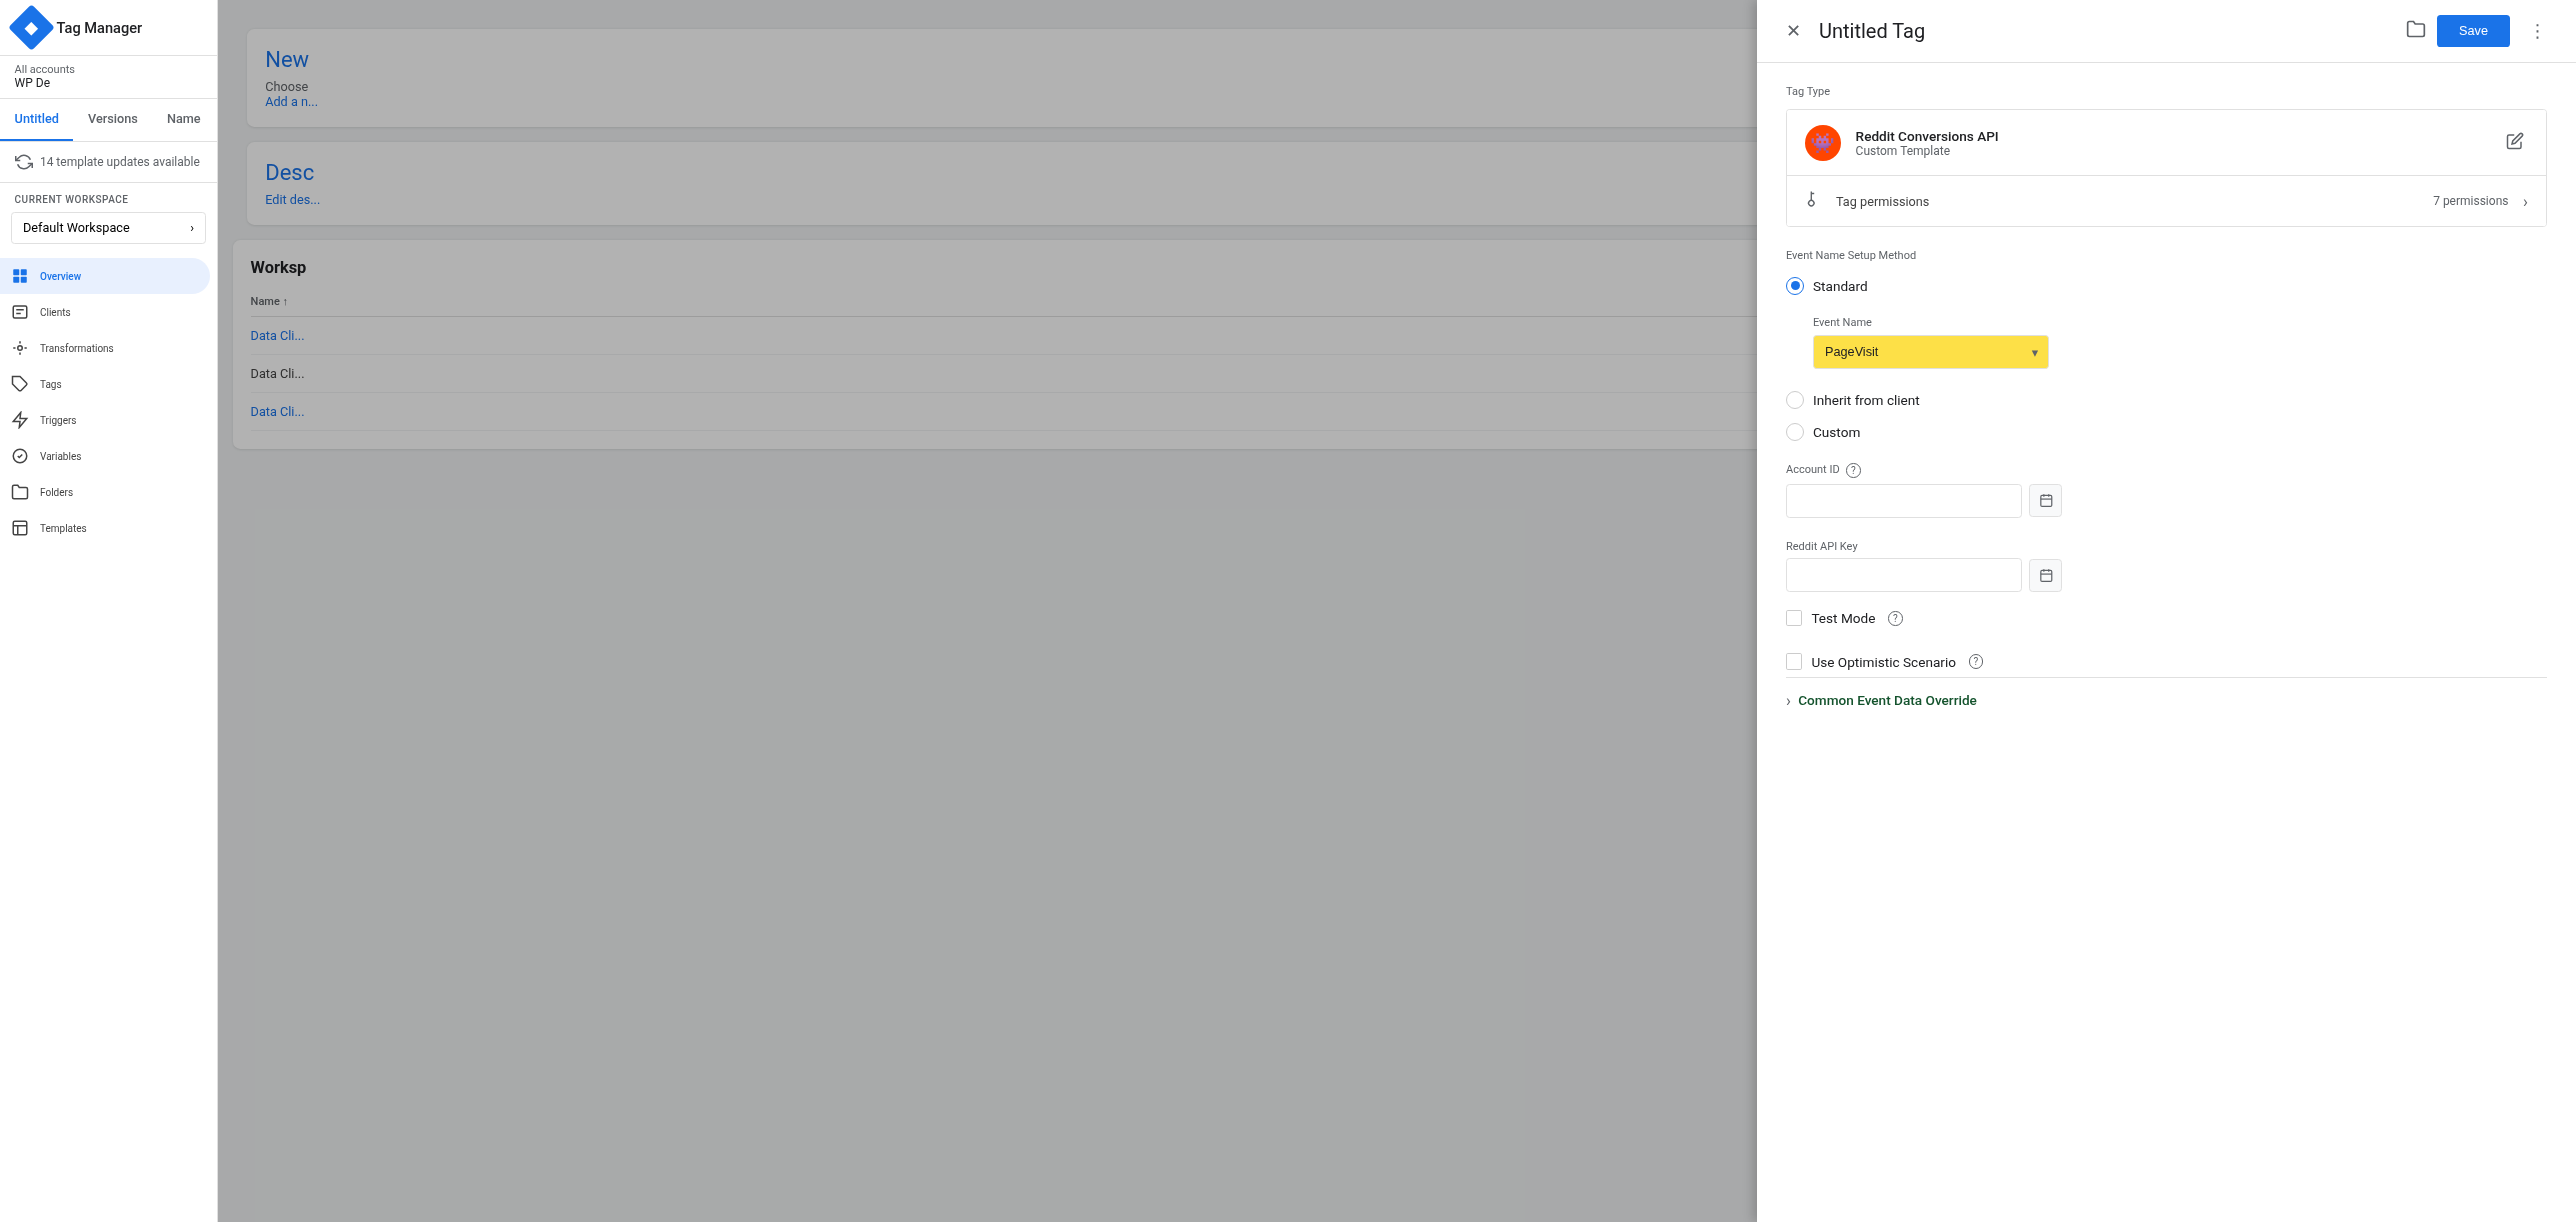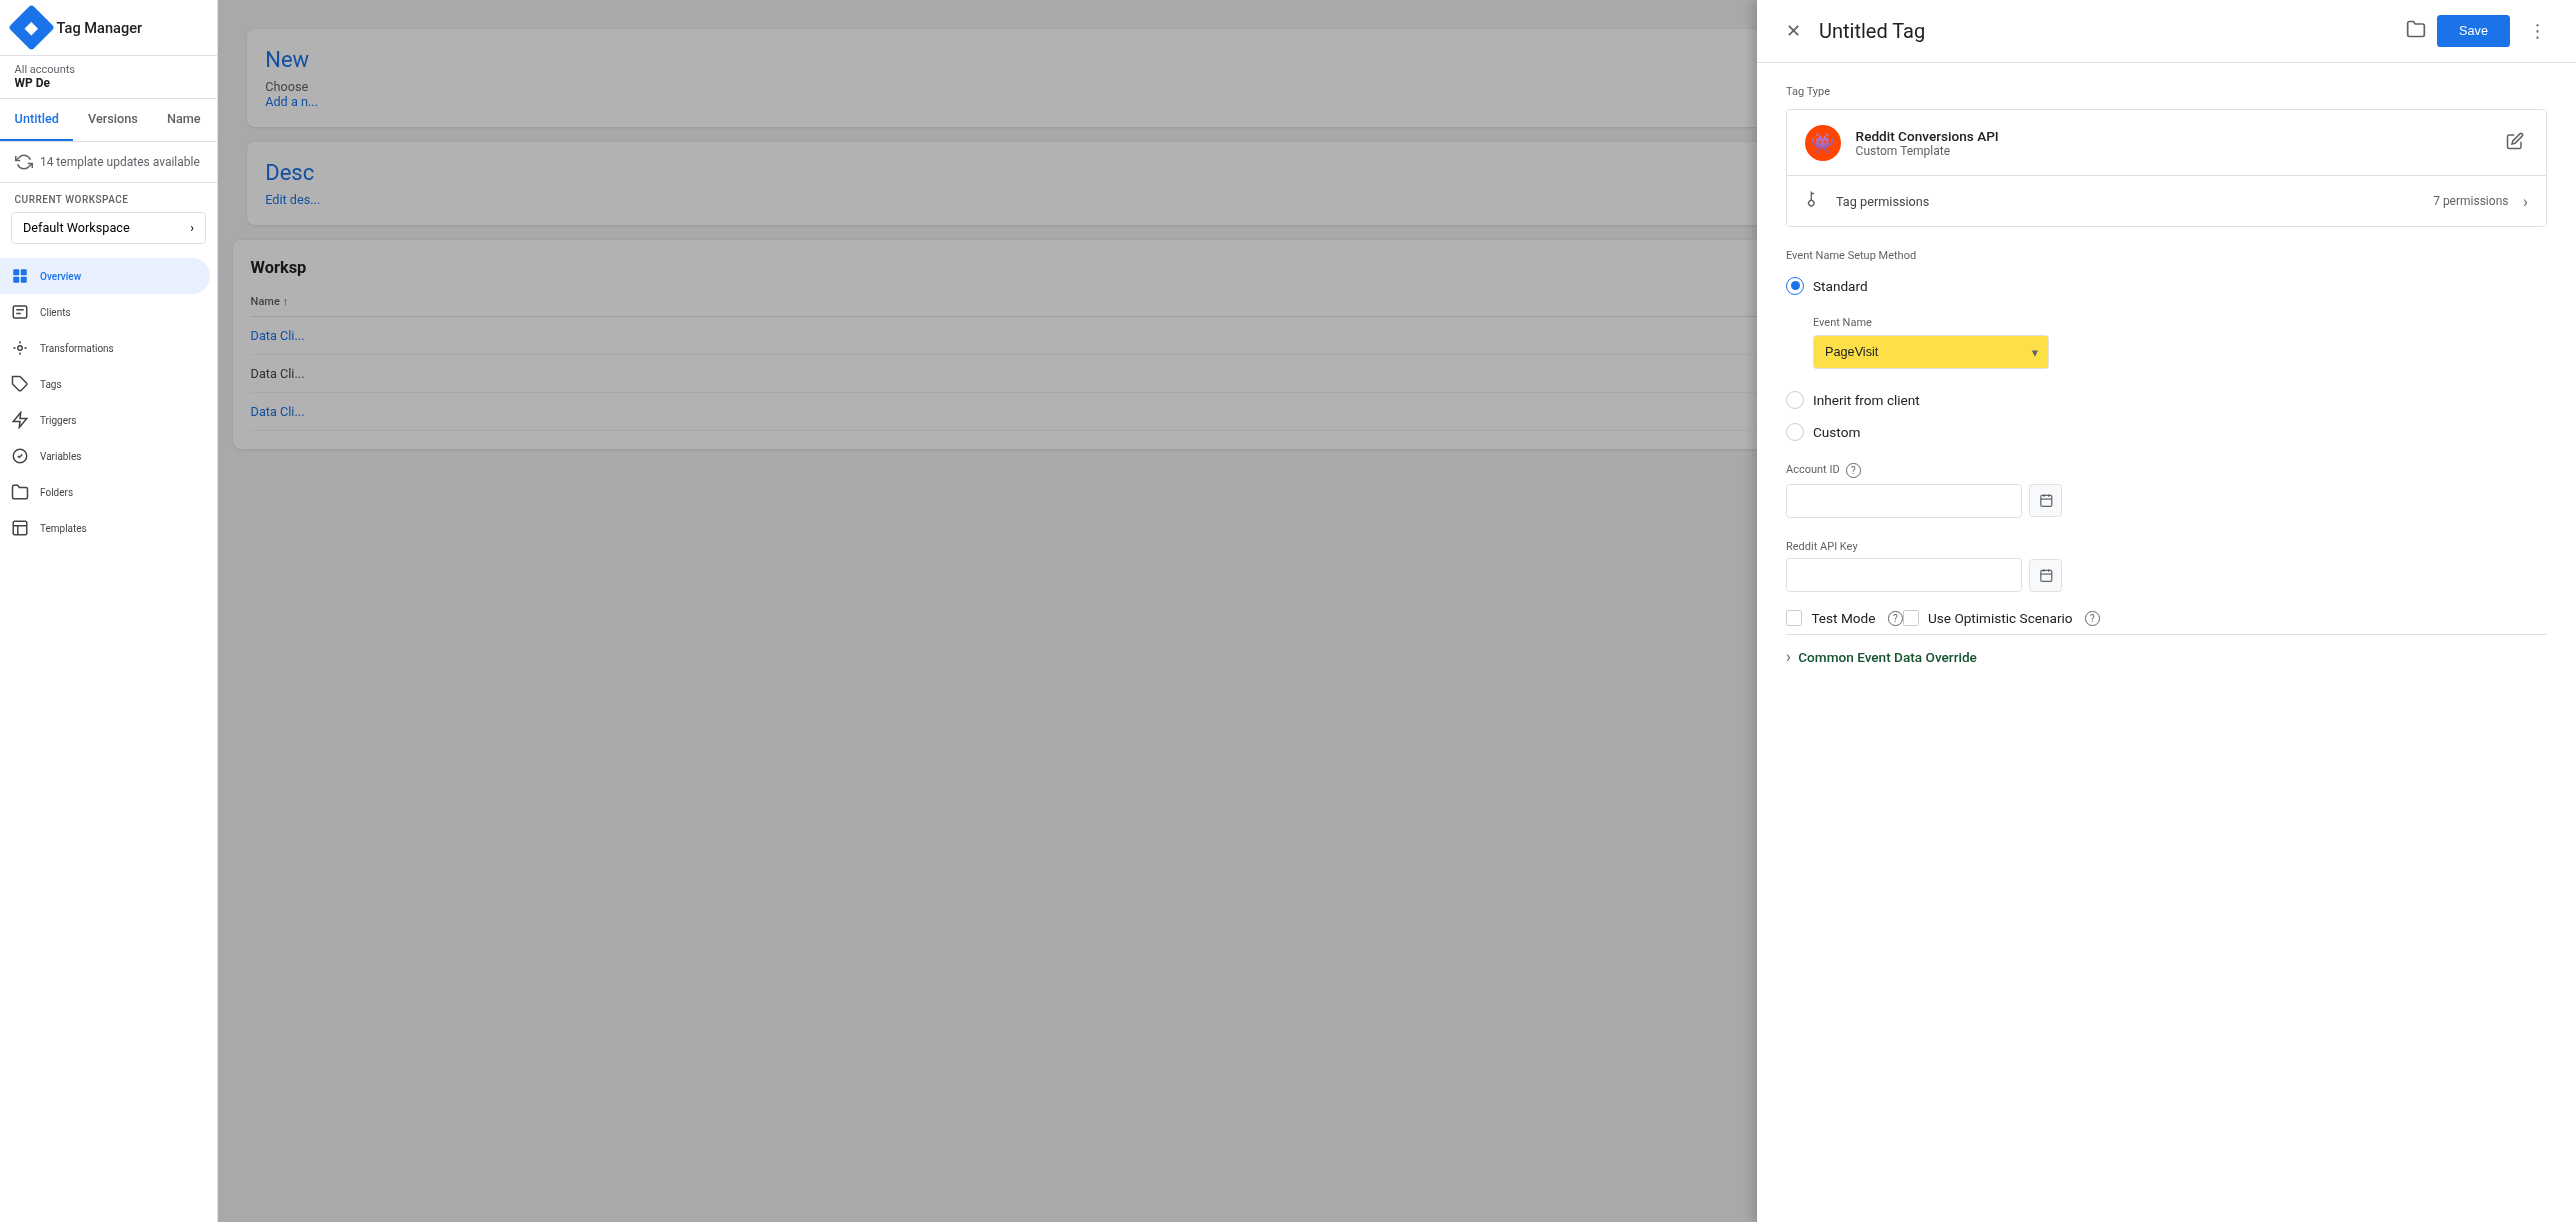--- a/index.html
+++ b/index.html
@@ -19,21 +19,21 @@
       display: flex; align-items: center; padding: 11px 14.6px; border-bottom: 0.9px solid #e0e0e0; gap: 9px;
     }
     .logo-diamond {
       width: 33px; height: 33px; background: #1a73e8; transform: rotate(45deg); border-radius: 3.6px; display: flex; align-items: center; justify-content: center; flex-shrink: 0;
     }
     .logo-inner {
       transform: rotate(-45deg); color: white; font-size: 16.4px; font-weight: bold;
     }
     .sidebar-app-title { font-size: 14.6px; color: #202124; font-weight: 500; }
     .sidebar-account { padding: 7.3px 14.6px; font-size: 11px; color: #5f6368; border-bottom: 0.9px solid #e0e0e0; }
-    .sidebar-account .account-name { font-size: 12px; color: #202124; font-weight: 700; }
+    .sidebar-account .account-name { font-size: 12px; color: #202124; font-weight: 400; }
 
     .nav-tabs { display: flex; border-bottom: 0.9px solid #e0e0e0; }
     .nav-tab { padding: 12.7px 14.6px; font-size: 12.7px; color: #5f6368; cursor: pointer; border-bottom: 2.7px solid transparent; font-weight: 500; }
     .nav-tab.active { color: #1a73e8; border-bottom-color: #1a73e8; }
 
     .template-updates { display: flex; align-items: center; gap: 7.3px; padding: 11px 14.6px; background: #fff; border-bottom: 0.9px solid #e0e0e0; font-size: 12px; color: #5f6368; }
     .refresh-icon { width: 18px; height: 18px; }
 
     .current-workspace-label { padding: 11px 14.6px 3.6px; font-size: 10px; color: #5f6368; font-weight: 500; letter-spacing: 0.5px; text-transform: uppercase; }
     .workspace-selector { margin: 3.6px 11px 7.3px; padding: 7.3px 11px; border: 0.9px solid #e0e0e0; border-radius: 3.6px; display: flex; align-items: flex-end; justify-content: space-between; cursor: pointer; }
@@ -148,21 +148,21 @@
     
     .input-row { display: flex; align-items: center; gap: 7.3px; margin-top: 5.5px; }
     .text-input {
       flex: 1; border: 0.9px solid #e0e0e0; border-radius: 3.6px; padding: 9px 11px; font-size: 12.7px; color: #202124; max-width: 236px;
     }
     .picker-btn {
       width: 33px; height: 33px; border: 0.9px solid #e0e0e0; border-radius: 3.6px; background: #f8f9fa; cursor: pointer; display: flex; align-items: center; justify-content: center; color: #5f6368;
     }
 
     
-    .checkbox-group { display: flex; flex-direction: row; gap: 0; margin-top: 18px; }
+    .checkbox-group { display: flex; flex-direction: column; gap: 27px; margin-top: 18px; }
     .checkbox-option { display: flex; align-items: center; gap: 9px; cursor: pointer; }
     .checkbox-box {
       width: 16.4px; height: 16.4px; border: 1.8px solid #ccc; border-radius: 1.8px; flex-shrink: 0;
     }
     .checkbox-label { font-size: 13.6px; color: #202124; }
     .help-icon { width: 14.6px; height: 14.6px; border-radius: 50%; border: 1.4px solid #5f6368; display: inline-flex; align-items: center; justify-content: center; font-size: 10px; color: #5f6368; margin-left: 3.6px; vertical-align: middle; }
 
     
     .expand-section {
       display: flex; align-items: center; gap: 7.3px; padding: 12.7px 0; cursor: pointer; margin-top: 7.3px; border-top: 0.9px solid #e0e0e0;

